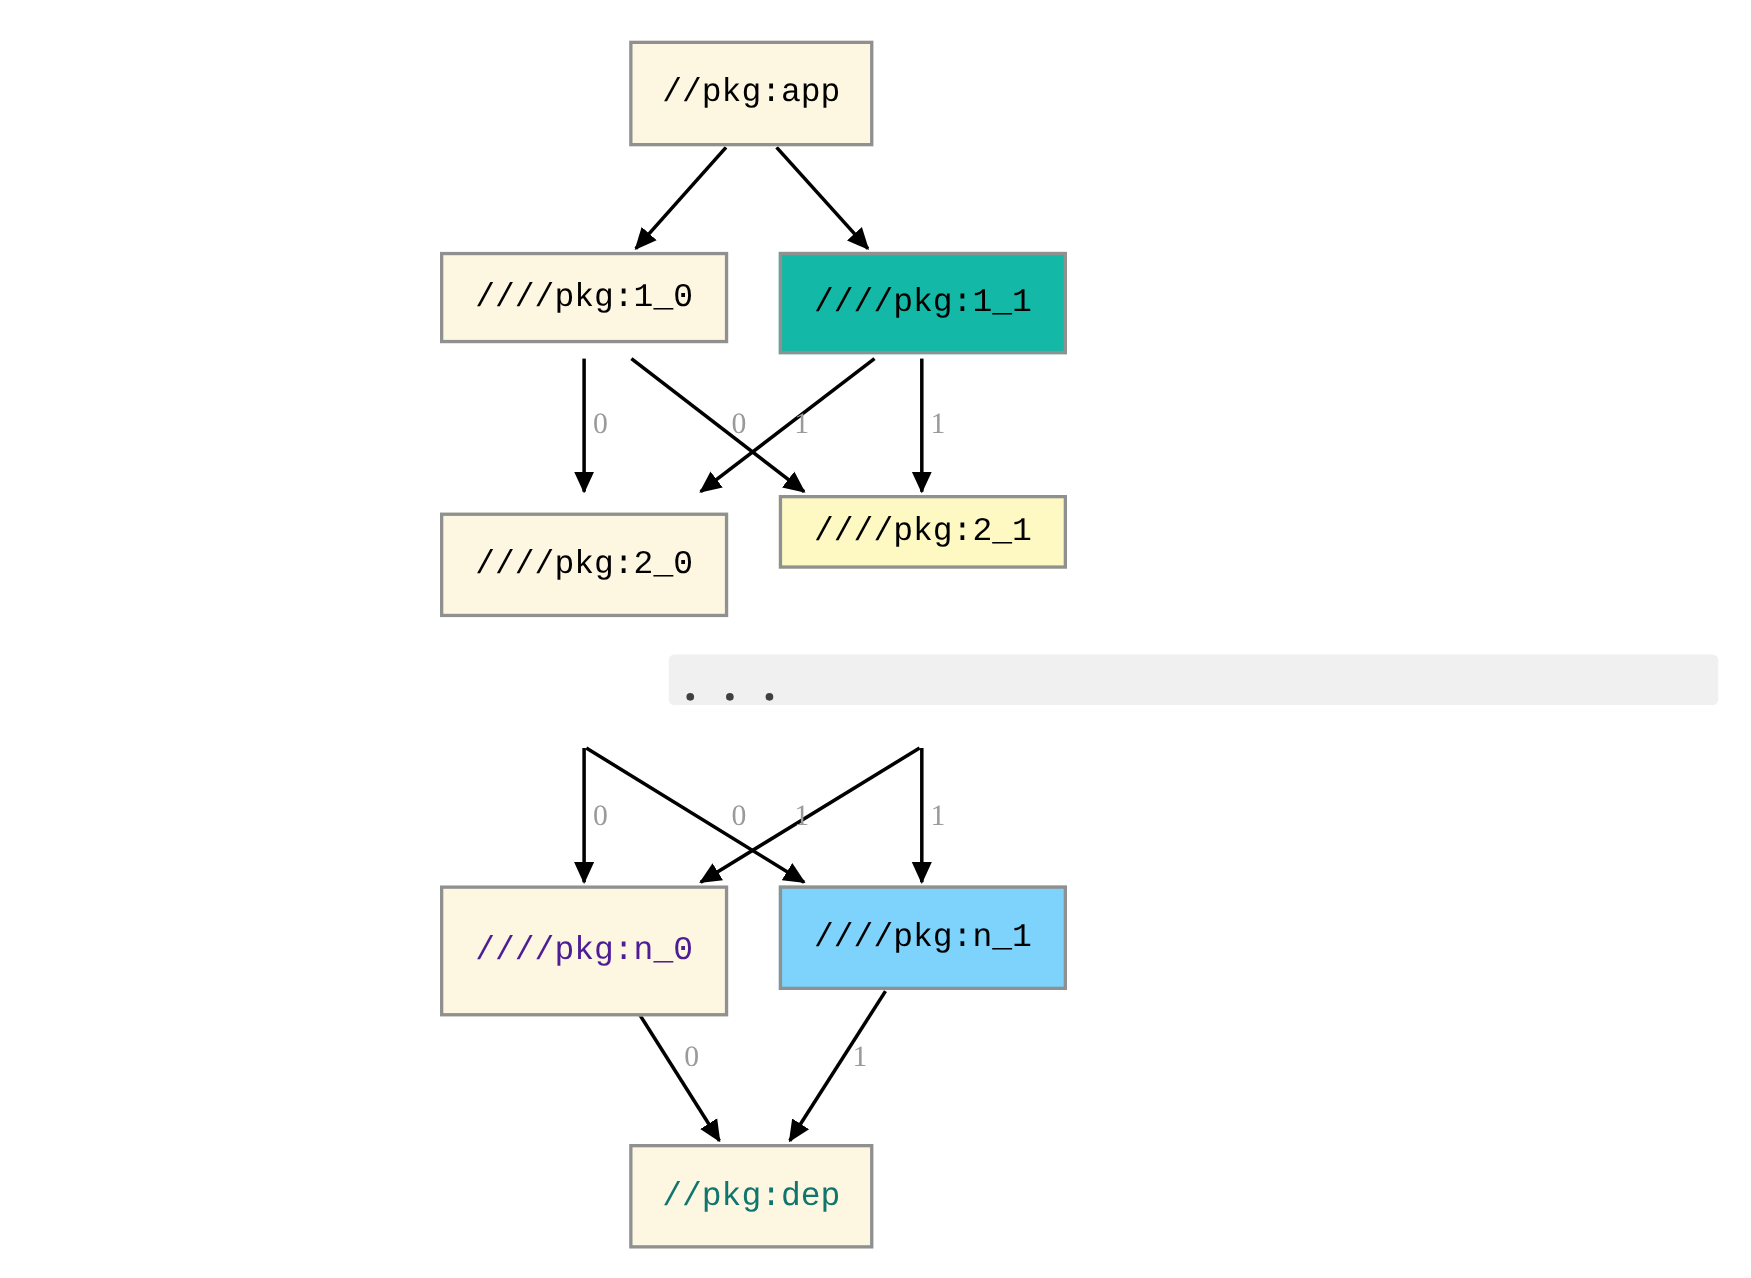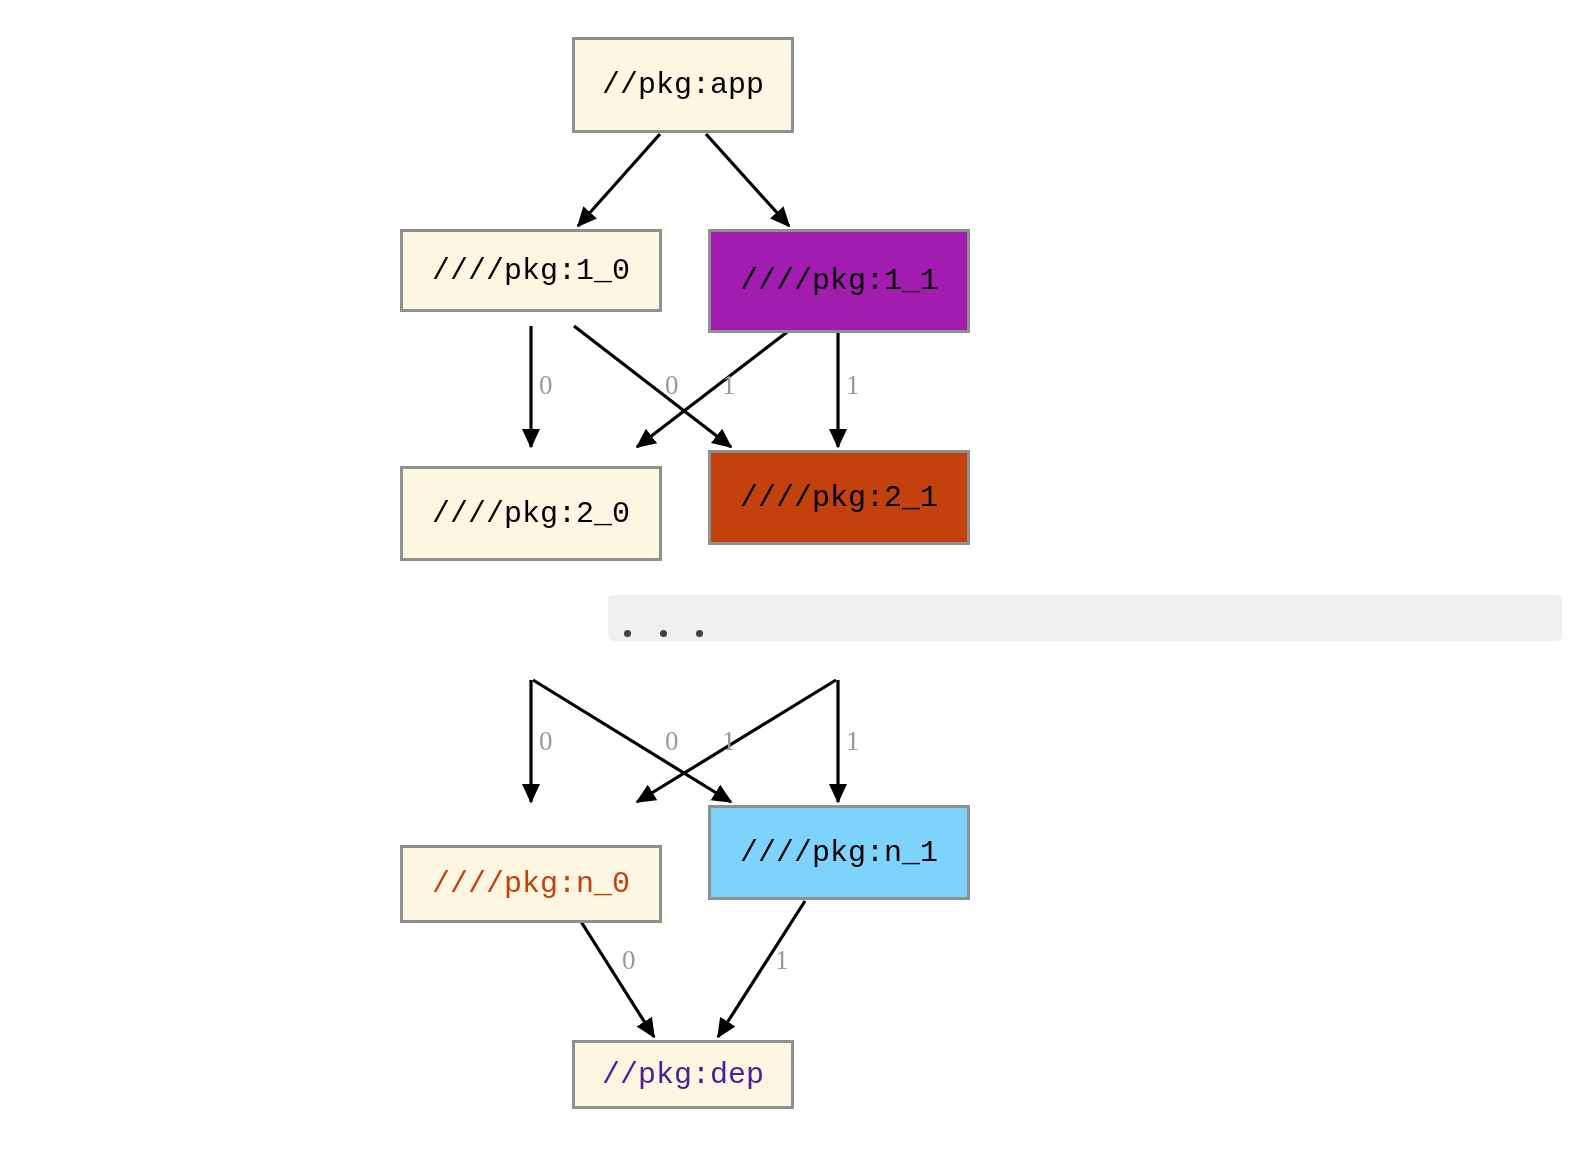--- a/index.html
+++ b/index.html
@@ -86,26 +86,26 @@
         <line x1="836" y1="680" x2="637" y2="802" stroke="#000000" stroke-width="3.2" marker-end="url(#arrow)"></line>
         <line x1="838" y1="680" x2="838" y2="802" stroke="#000000" stroke-width="3.2" marker-end="url(#arrow)"></line>
         <line x1="568" y1="901" x2="654" y2="1037" stroke="#000000" stroke-width="3.2" marker-end="url(#arrow)"></line>
         <line x1="805" y1="901" x2="718" y2="1037" stroke="#000000" stroke-width="3.2" marker-end="url(#arrow)"></line>
       </g>
   </svg>
 
   <div id="nodes-group">
       <div class="node" style="left: 572px; top: 37px; width: 222px; height: 96px; background: rgb(253, 246, 224); border-color: rgb(142, 145, 144); color: rgb(0, 0, 0);">//pkg:app</div>
       <div class="node" style="left: 400px; top: 229px; width: 262px; height: 83px; background: rgb(253, 246, 224); border-color: rgb(142, 145, 144); color: rgb(0, 0, 0);">////pkg:1_0</div>
-      <div class="node" style="left: 708px; top: 229px; width: 262px; height: 104px; background: #a21caf; border-color: rgb(142, 145, 144); color: rgb(0, 0, 0);">////pkg:1_1</div>
+      <div class="node" style="left: 708px; top: 229px; width: 262px; height: 93px; background: #14b8a6; border-color: rgb(142, 145, 144); color: rgb(0, 0, 0);">////pkg:1_1</div>
       <div class="node" style="left: 400px; top: 450px; width: 262px; height: 95px; background: rgb(253, 246, 224); border-color: rgb(142, 145, 144); color: rgb(0, 0, 0); margin-top: 16px;">////pkg:2_0</div>
-      <div class="node" style="left: 708px; top: 450px; width: 262px; height: 95px; background: #c2410c; border-color: rgb(142, 145, 144); color: rgb(0, 0, 0);">////pkg:2_1</div>
-      <div class="node" style="left: 400px; top: 805px; width: 262px; height: 78px; background: rgb(253, 246, 224); border-color: rgb(142, 145, 144); color: #c2410c; margin-top: 40px;">////pkg:n_0</div>
+      <div class="node" style="left: 708px; top: 450px; width: 262px; height: 67px; background: #fef9c3; border-color: rgb(142, 145, 144); color: rgb(0, 0, 0);">////pkg:2_1</div>
+      <div class="node" style="left: 400px; top: 805px; width: 262px; height: 119px; background: rgb(253, 246, 224); border-color: rgb(142, 145, 144); color: #4c1d95;">////pkg:n_0</div>
       <div class="node" style="left: 708px; top: 805px; width: 262px; height: 95px; background: #7dd3fc; border-color: rgb(142, 145, 144); color: rgb(0, 0, 0);">////pkg:n_1</div>
-      <div class="node" style="left: 572px; top: 1040px; width: 222px; height: 69px; background: rgb(253, 246, 224); border-color: rgb(142, 145, 144); color: #4c1d95;">//pkg:dep</div>
+      <div class="node" style="left: 572px; top: 1040px; width: 222px; height: 95px; background: rgb(253, 246, 224); border-color: rgb(142, 145, 144); color: #0f766e;">//pkg:dep</div>
     </div>
   <div id="labels-group">
       <div class="edge-label" style="left: 539px; top: 372px; color: rgb(154, 154, 154);">0</div>
       <div class="edge-label" style="left: 665px; top: 372px; color: rgb(154, 154, 154);">0</div>
       <div class="edge-label" style="left: 722px; top: 372px; color: rgb(154, 154, 154);">1</div>
       <div class="edge-label" style="left: 846px; top: 372px; color: rgb(154, 154, 154);">1</div>
       <div class="edge-label" style="left: 539px; top: 728px; color: rgb(154, 154, 154);">0</div>
       <div class="edge-label" style="left: 665px; top: 728px; color: rgb(154, 154, 154);">0</div>
       <div class="edge-label" style="left: 722px; top: 728px; color: rgb(154, 154, 154);">1</div>
       <div class="edge-label" style="left: 846px; top: 728px; color: rgb(154, 154, 154);">1</div>

